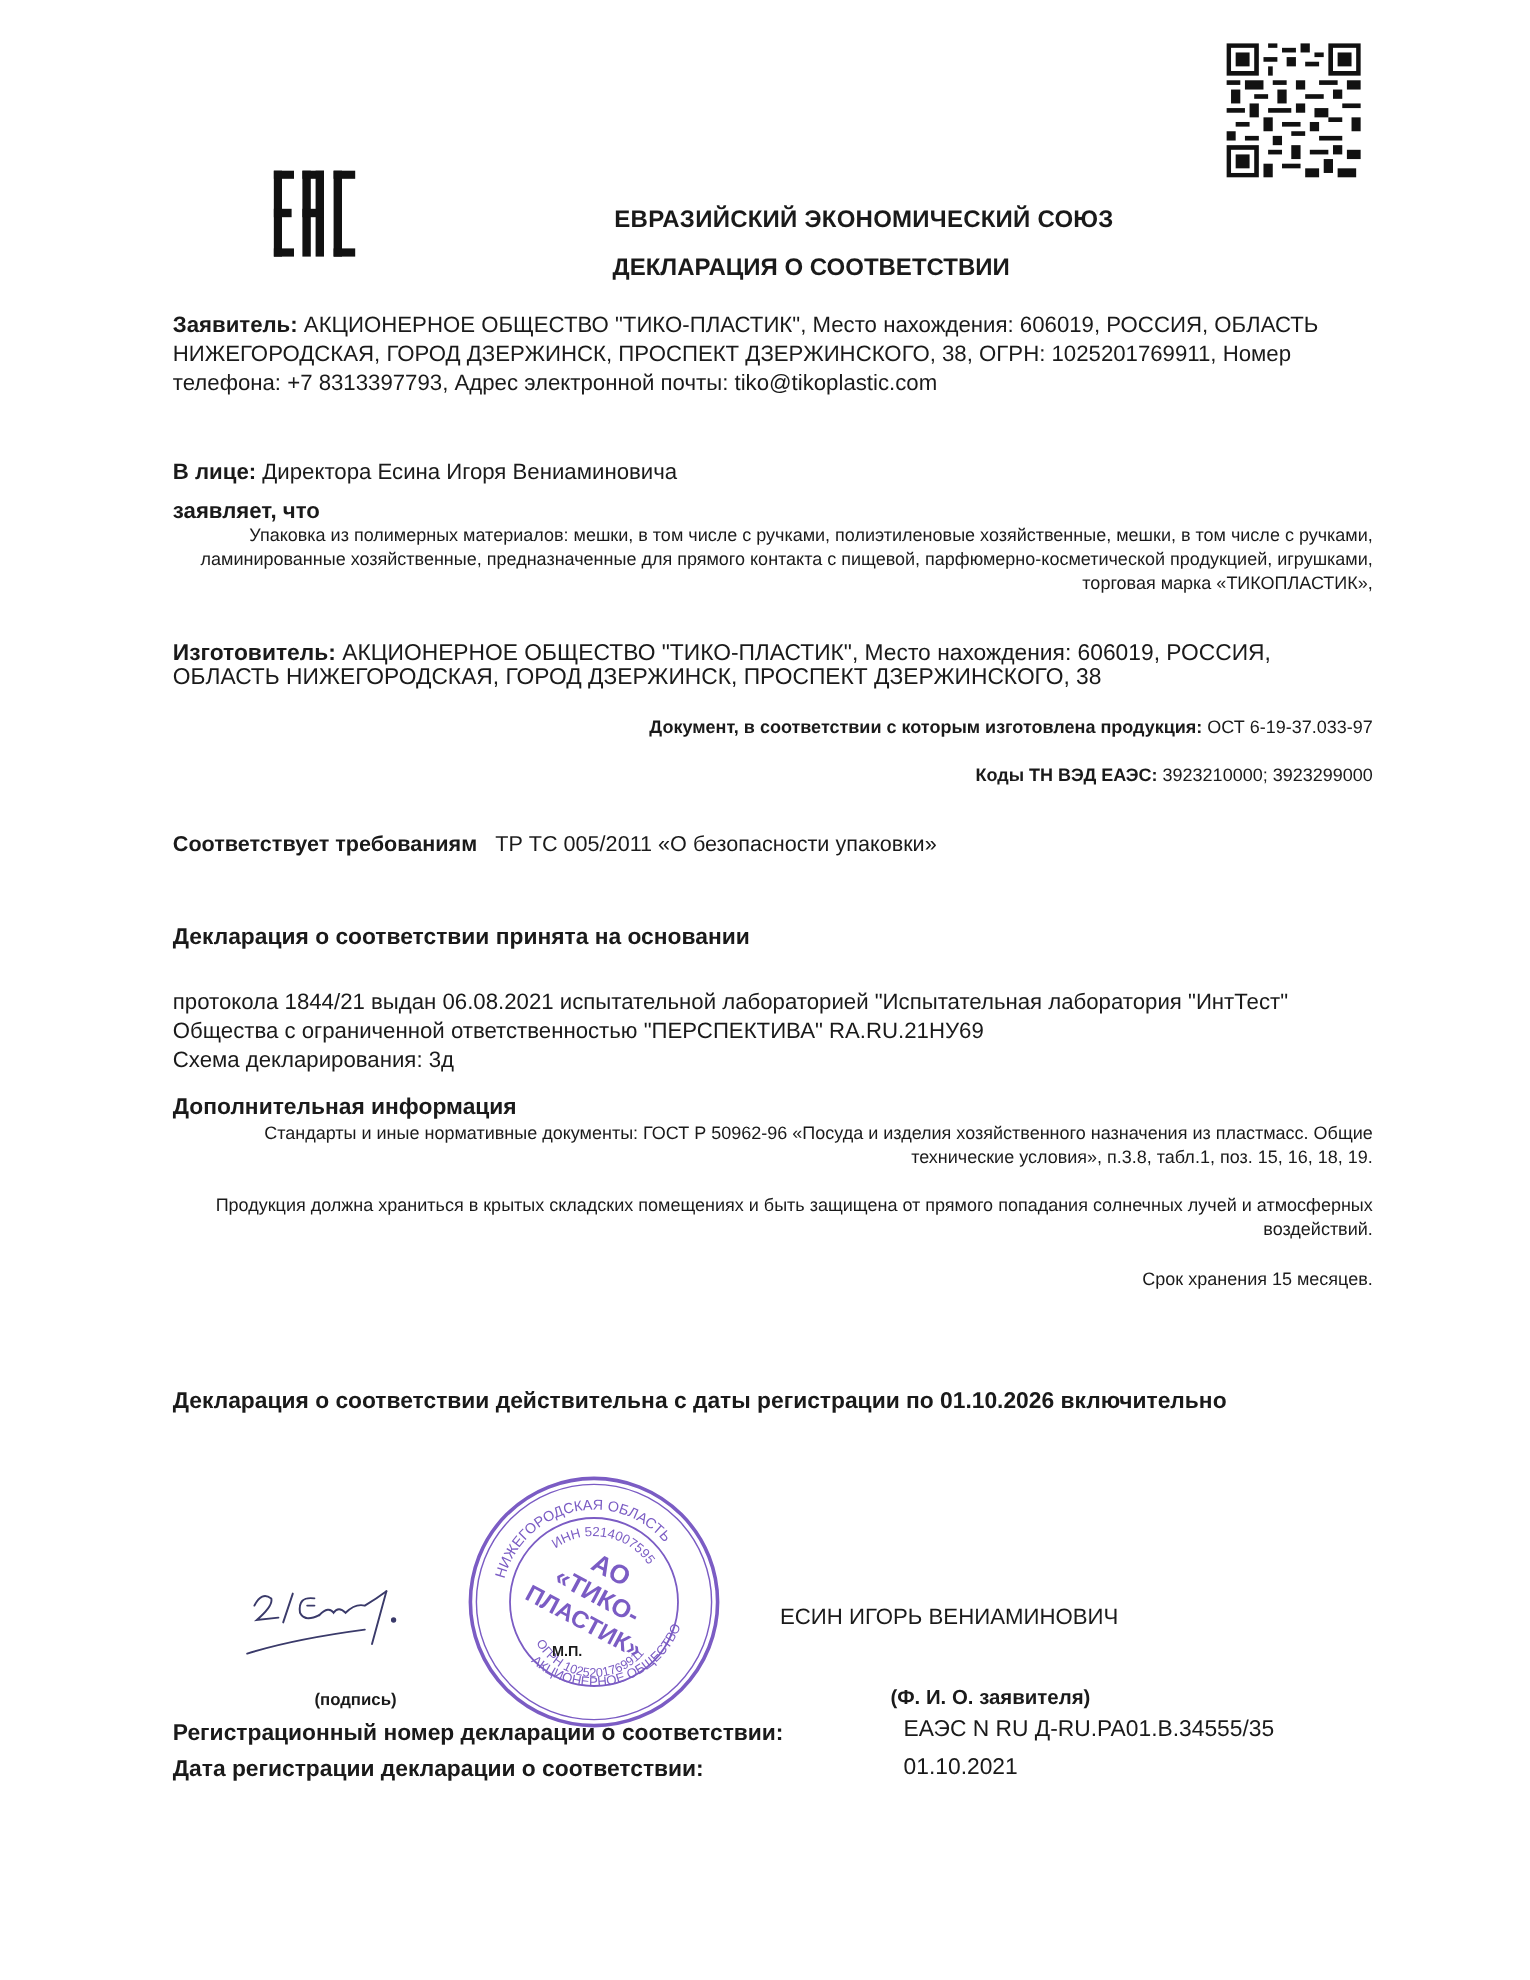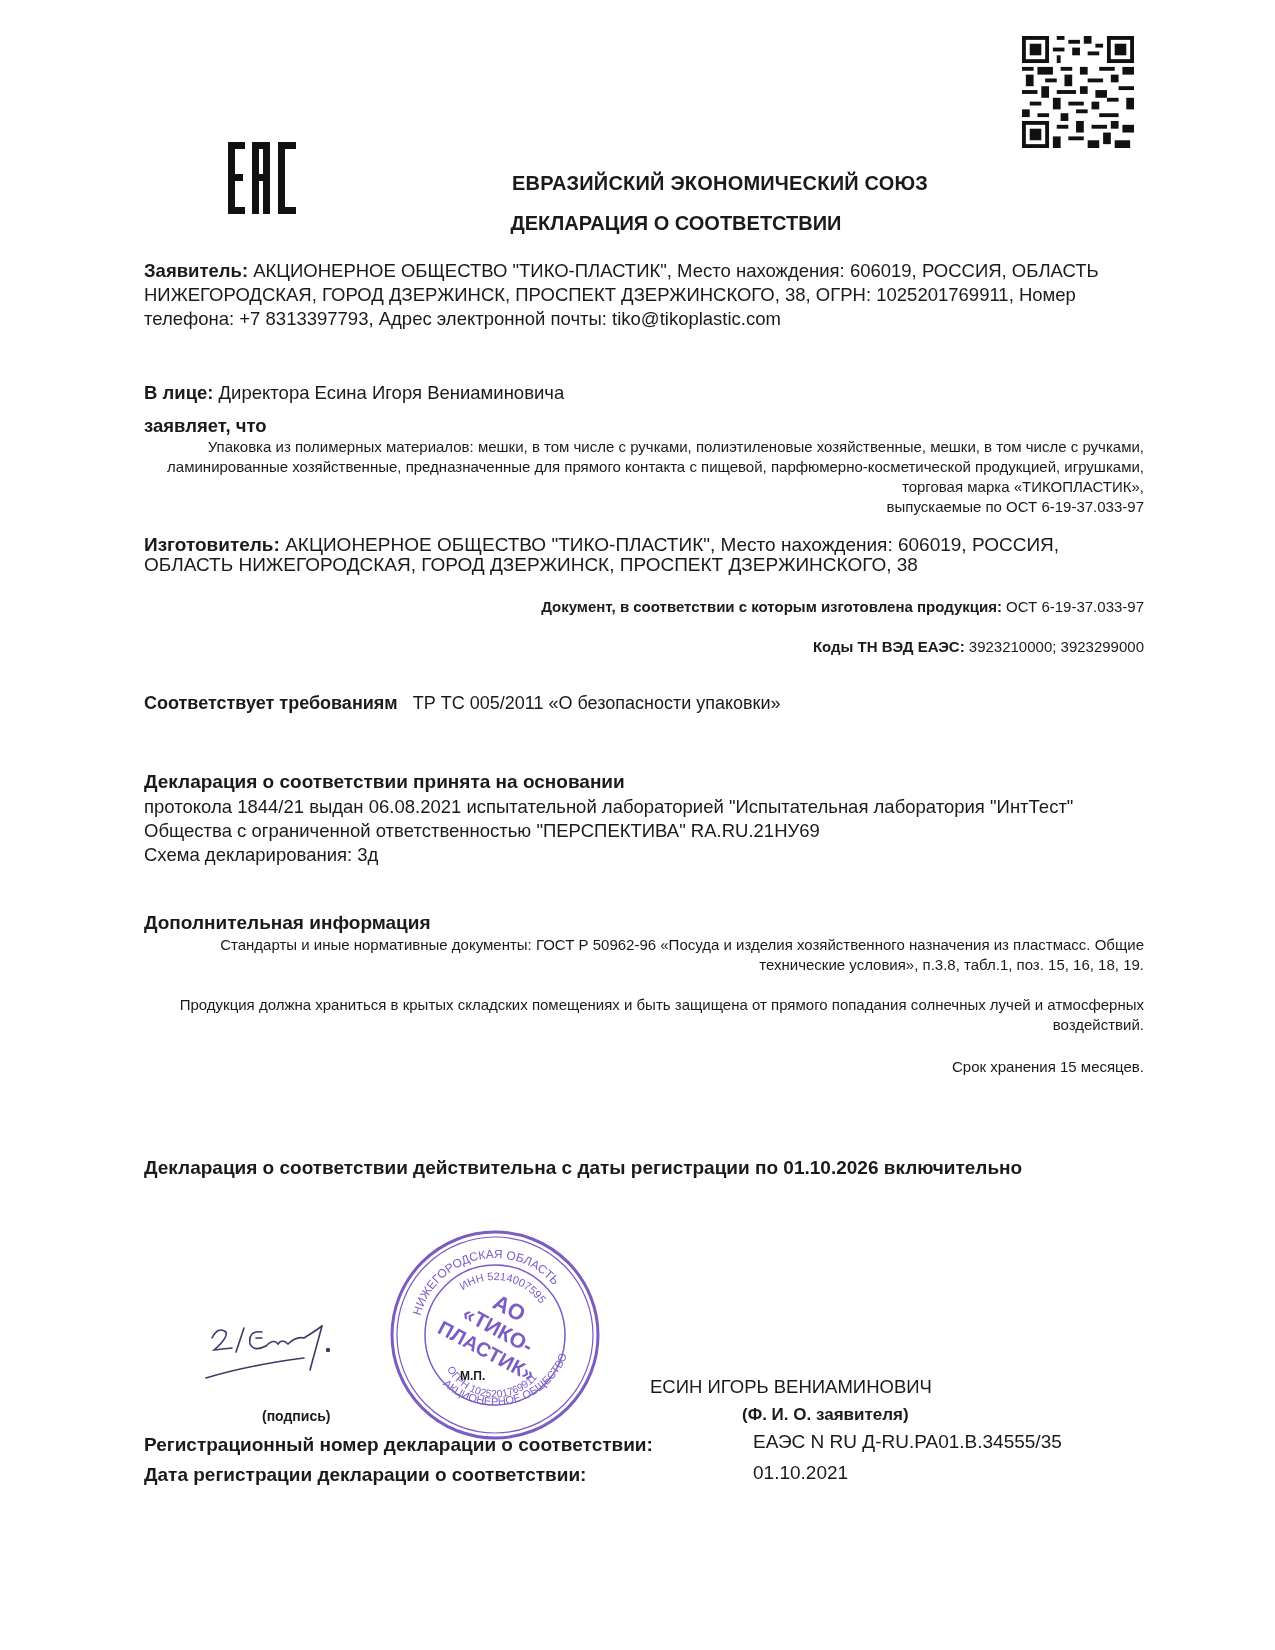--- a/index.html
+++ b/index.html
@@ -18,31 +18,31 @@
   .p15 { font-size:15px; line-height:20px;text-align:right; }
   .applicant { left:144px; top:259px; width:1000px; }
   .inface { left:144px; top:381px; width:1000px; }
   .declares { left:144px; top:414px; }
   .product { left:144px; top:437px; width:1000px; }
   .maker { left:144px; top:535px; width:1000px; }
   .docprod { left:144px; top:597px; width:1000px; }
   .codes { left:144px; top:637px; width:1000px; }
   .conforms { left:144px; top:693px; width:1000px; font-size:18px; }
   .basis-h { left:144px; top:771px; font-size:19px; }
-  .basis { left:144px; top:795px; width:1000px; font-size:18.5px; line-height:24px; }
+  .basis { left:144px; top:823px; width:1000px; font-size:18.5px; line-height:24px; }
   .add-h { left:144px; top:912px; font-size:19px; }
   .add1 { left:144px; top:935px; width:1000px; }
   .add2 { left:144px; top:995px; width:1000px; }
   .add3 { left:144px; top:1057px; width:1000px; }
   .valid { left:144px; top:1154px; width:900px; font-size:19px; font-weight:bold; line-height:27px; }
   .sig { left:204px; top:1308px; width:175px; height:80px; }
   .sig-lbl { left:262px; top:1408px; font-size:14px; font-weight:bold; }
   .stamp { left:388px; top:1228px; width:215px; height:215px; }
   .mp { left:460px; top:1369px; font-size:12px; font-weight:bold; }
-  .fio { left:650px; top:1376px; font-size:18.5px; }
+  .fio { left:650px; top:1336px; font-size:18.5px; }
   .fio-lbl { left:742px; top:1405px; font-size:17px; font-weight:bold; }
   .reg-l { left:144px; top:1434px; font-size:19px; font-weight:bold; }
   .reg-v { left:753px; top:1431px; font-size:19px; }
   .date-l { left:144px; top:1464px; font-size:19px; font-weight:bold; }
   .date-v { left:753px; top:1462px; font-size:19px; }
 </style>
 </head>
 <body>
 
 <svg class="abs qr" viewBox="0 0 29 29">
@@ -129,21 +129,20 @@
   <span class="b">Заявитель:</span><span> АКЦИОНЕРНОЕ ОБЩЕСТВО "ТИКО-ПЛАСТИК", Место нахождения: 606019, РОССИЯ, ОБЛАСТЬ НИЖЕГОРОДСКАЯ, ГОРОД ДЗЕРЖИНСК, ПРОСПЕКТ ДЗЕРЖИНСКОГО, 38, ОГРН: 1025201769911, Номер телефона: +7 8313397793, Адрес электронной почты: tiko@tikoplastic.com</span>
 </div>
 
 <div class="abs inface p18">
   <span class="b">В лице:</span><span> Директора Есина Игоря Вениаминовича</span>
 </div>
 
 <div class="abs declares p18 b">заявляет, что</div>
 <div class="abs product p15">
   <div>Упаковка из полимерных материалов: мешки, в том числе с ручками, полиэтиленовые хозяйственные, мешки, в том числе с ручками, ламинированные хозяйственные, предназначенные для прямого контакта с пищевой, парфюмерно-косметической продукцией, игрушками, торговая марка «ТИКОПЛАСТИК»,</div>
-  <div>выпускаемые по ОСТ 6-19-37.033-97</div>
 </div>
 
 <div class="abs maker p16">
   <span class="b">Изготовитель:</span><span> АКЦИОНЕРНОЕ ОБЩЕСТВО "ТИКО-ПЛАСТИК", Место нахождения: 606019, РОССИЯ, ОБЛАСТЬ НИЖЕГОРОДСКАЯ, ГОРОД ДЗЕРЖИНСК, ПРОСПЕКТ ДЗЕРЖИНСКОГО, 38</span>
 </div>
 
 <div class="abs docprod p15">
   <span class="b">Документ, в соответствии с которым изготовлена продукция:</span><span> ОСТ 6-19-37.033-97</span>
 </div>
 

